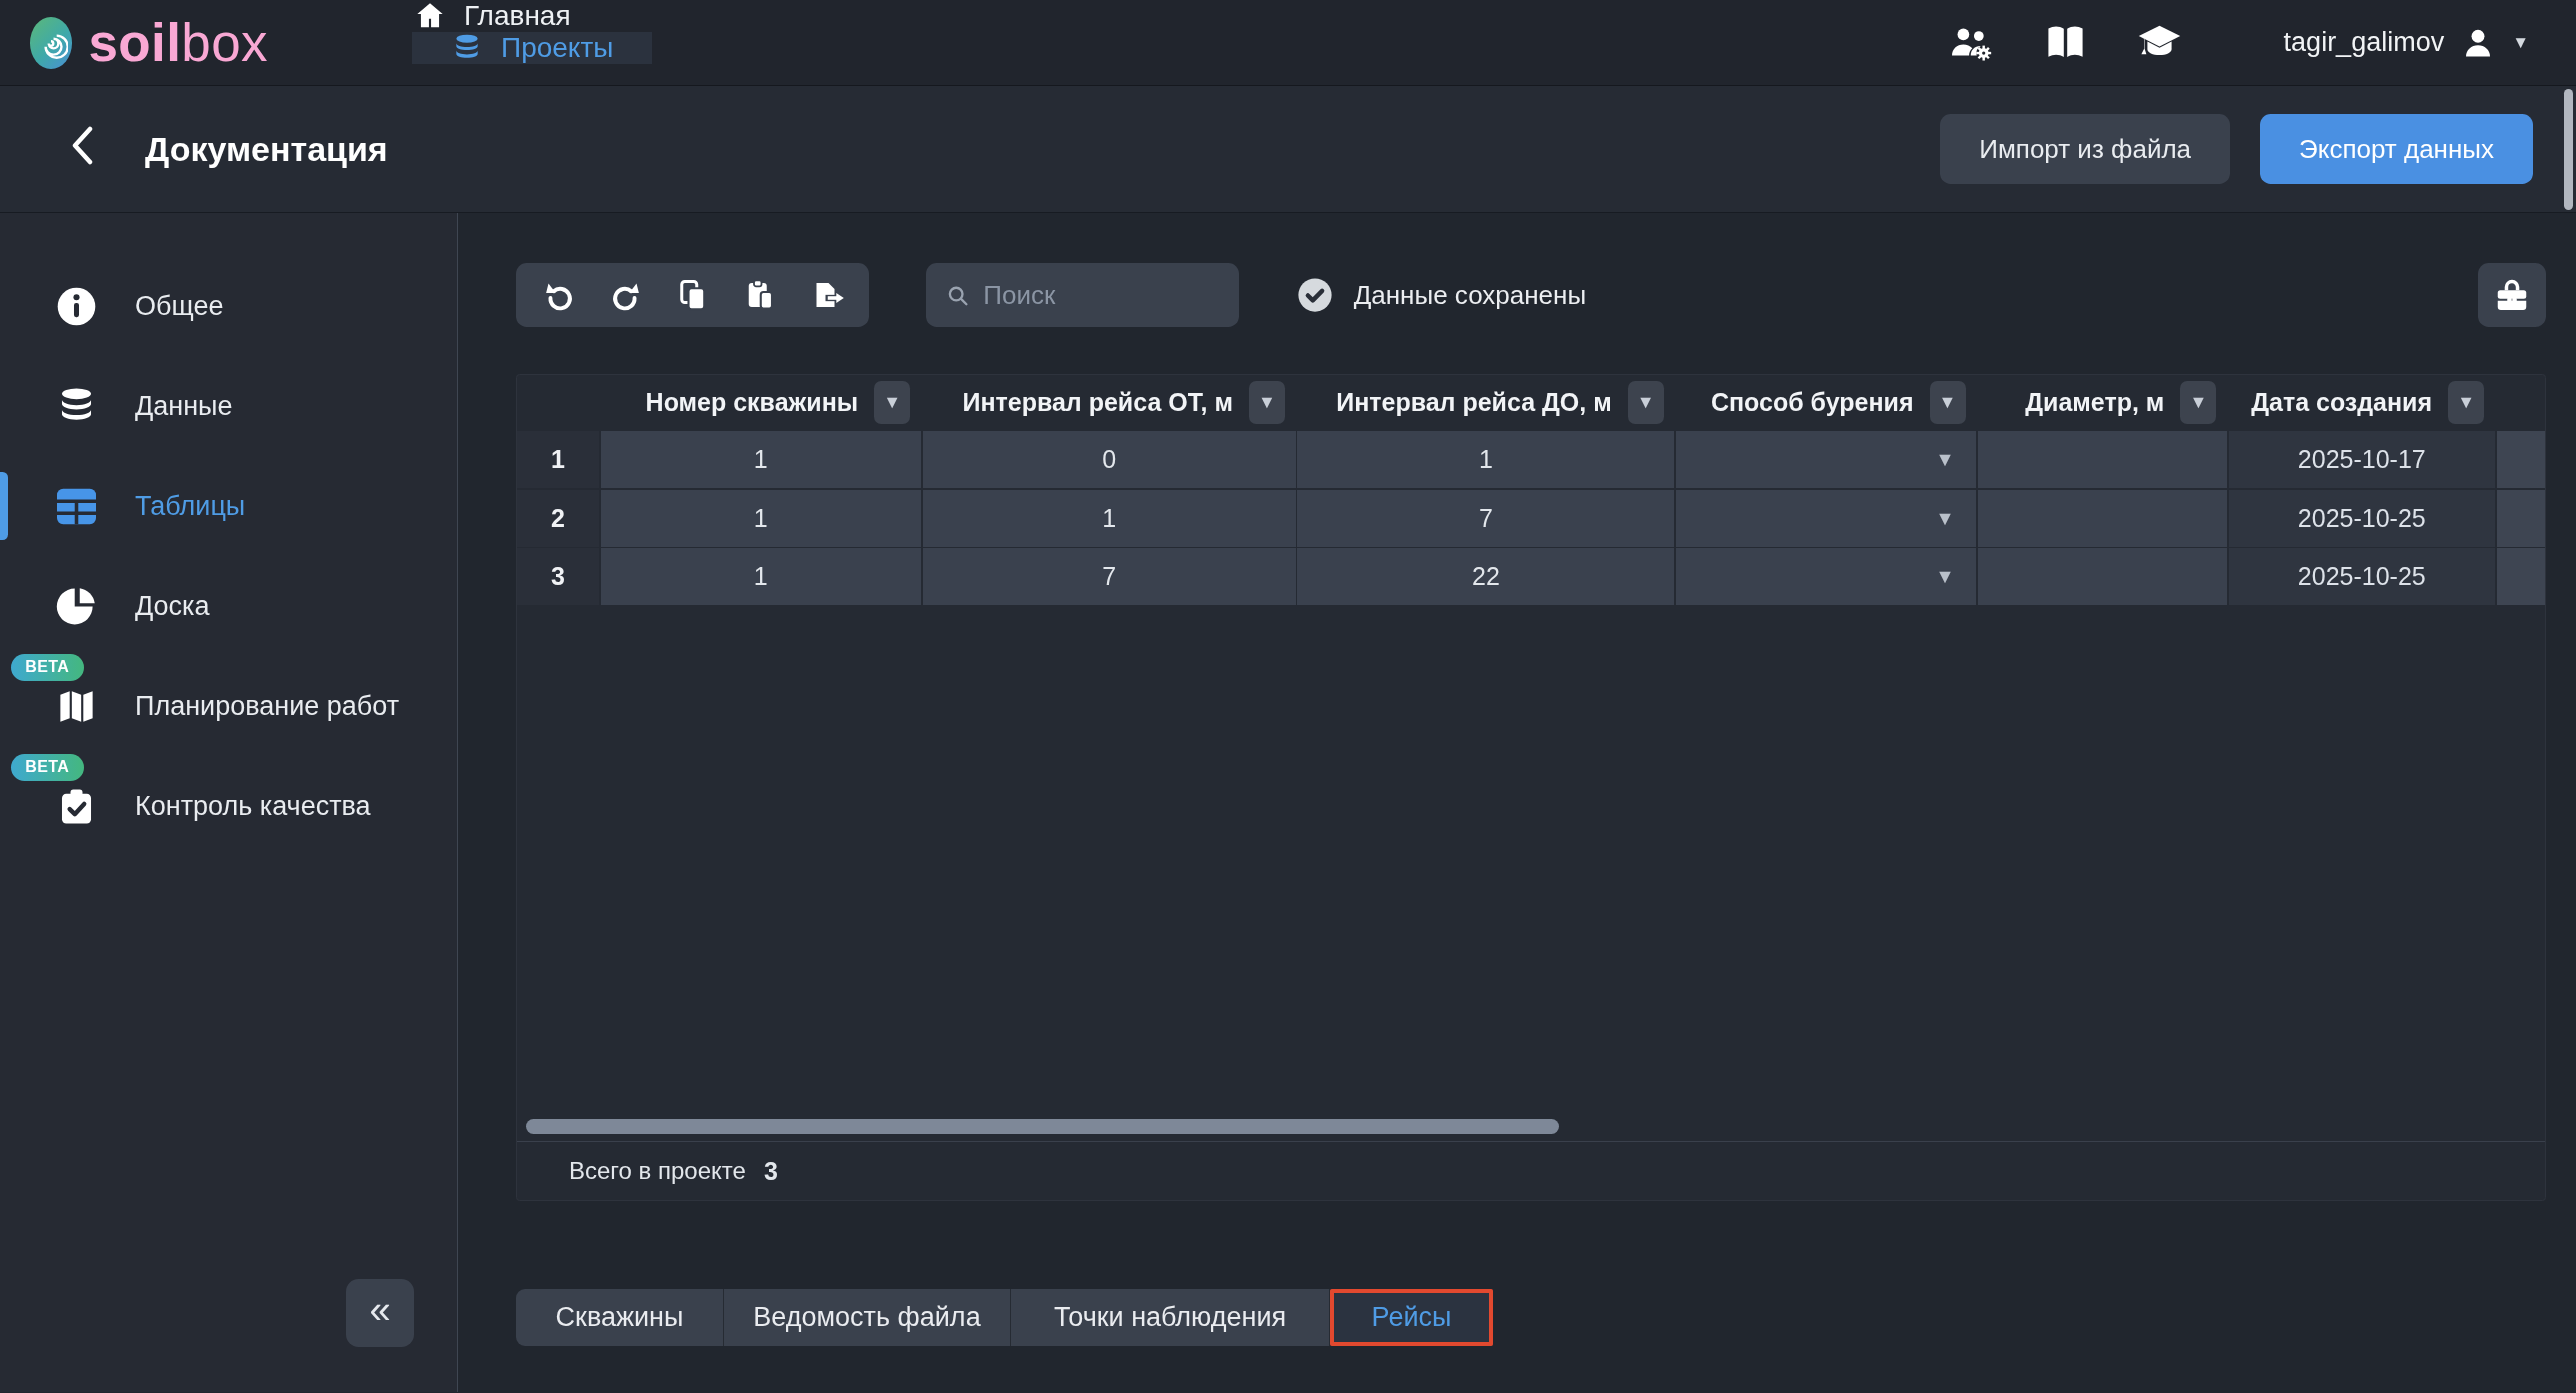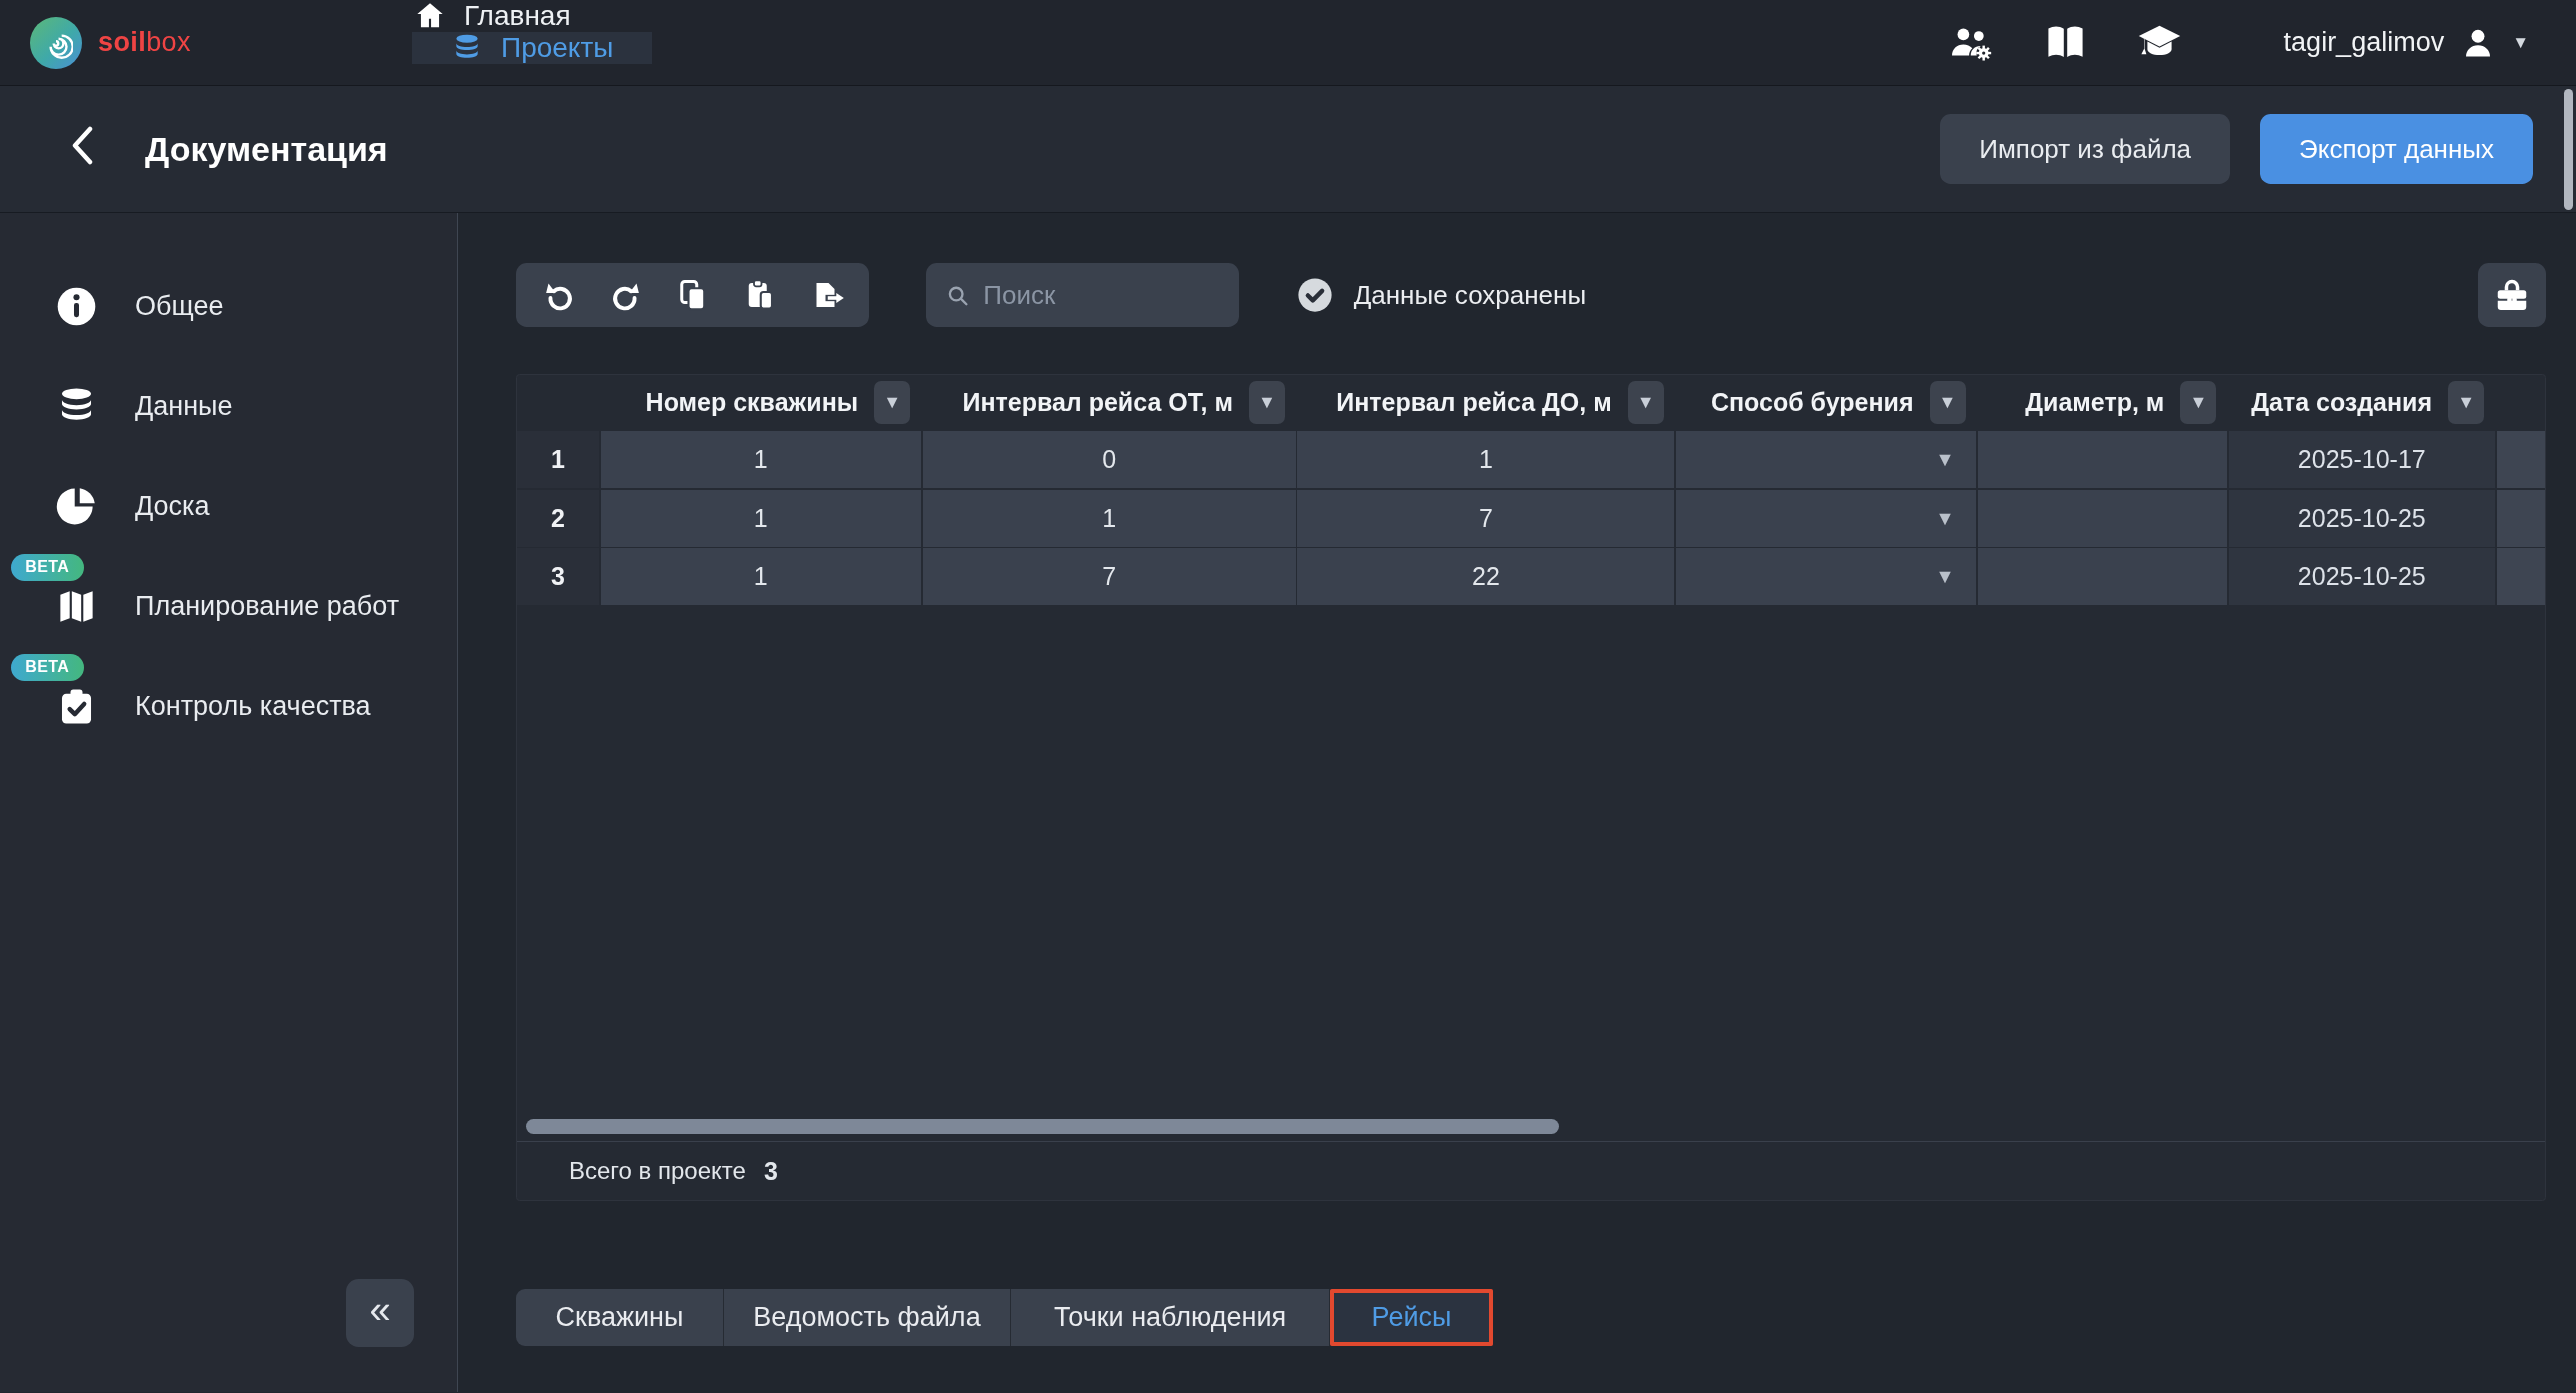--- a/index.html
+++ b/index.html
@@ -7,21 +7,21 @@
     font-family:"Liberation Sans","DejaVu Sans",sans-serif;
     background:#21262e; color:#e8ebef; }
 
   
   .topbar { height:86px; background:#21252d; display:flex; align-items:stretch;
     border-bottom:1.8px solid #15181e; position:relative; }
   .logo-wrap { display:flex; align-items:center; gap:16px; padding-left:30px; width:268px; }
   .logo-mark { width:52px; height:52px; border-radius:50%;
     background:linear-gradient(135deg,#5cb878 0%,#3fa9a9 55%,#4b8fd6 100%);
     display:flex; align-items:center; justify-content:center; }
-  .logo-text { font-size:27px; color:#ef4444; letter-spacing:0.4px; }
+  .logo-text { font-size:53px; color:#f9a8d4; letter-spacing:0.4px; }
   .logo-text b { font-weight:700; } .logo-text span { font-weight:300; }
   .nav { display:flex; align-items:stretch; margin-left:107px;flex-direction:column; }
   .nav-item { display:flex; align-items:center; gap:18px; padding:0 39px; font-size:28px; color:#eef1f4; cursor:pointer; }
   .nav-item.active { background:#2b323e; color:#4f9ce5;margin-left:37px; }
   .nav-item.active svg path, .nav-item.active svg ellipse, .nav-item.active svg rect { fill:#4f9ce5; }
   .topbar-right { margin-left:auto; display:flex; align-items:center; gap:47px; padding-right:47px; }
   .tb-icon { width:47px; height:47px; display:flex; align-items:center; justify-content:center; cursor:pointer; }
   .user-wrap { display:flex; align-items:center; gap:16px; margin-left:54px; cursor:pointer; }
   .user-name { font-size:27px; color:#f2f4f6; }
   .caret { font-size:17px; color:#d4d9df; }
@@ -221,20 +221,32 @@
       <div class="side-icon">
         <svg width="41" height="43" viewBox="0 0 24 24">
           <ellipse cx="12" cy="4.6" rx="8.5" ry="3.1" fill="#fff"></ellipse>
           <path d="M3.5 8.1c0 1.7 3.8 3.1 8.5 3.1s8.5-1.4 8.5-3.1v2.5c0 1.7-3.8 3.1-8.5 3.1s-8.5-1.4-8.5-3.1z" fill="#fff"></path>
           <path d="M3.5 13.9c0 1.7 3.8 3.1 8.5 3.1s8.5-1.4 8.5-3.1v2.7c0 1.7-3.8 3.1-8.5 3.1s-8.5-1.4-8.5-3.1z" fill="#fff"></path>
         </svg>
       </div>
       <span class="side-label">Данные</span>
     </div>
 
+    <div class="side-item active">
+      <div class="active-bar"></div>
+      <div class="side-icon">
+        <svg width="43" height="39" viewBox="0 0 24 22">
+          <rect x="1" y="1" width="22" height="20" rx="3.5" fill="#4795e8"></rect>
+          <line x1="1" y1="8" x2="23" y2="8" stroke="#262a33" stroke-width="2"></line>
+          <line x1="1" y1="14.8" x2="23" y2="14.8" stroke="#262a33" stroke-width="2"></line>
+          <line x1="12" y1="8" x2="12" y2="21" stroke="#262a33" stroke-width="2"></line>
+        </svg>
+      </div>
+      <span class="side-label">Таблицы</span>
+    </div>
 
     <div class="side-item">
       <div class="side-icon">
         <svg width="43" height="43" viewBox="0 0 24 24">
           <path d="M11 2 A 10 10 0 1 0 21 12 L 11 12 Z" fill="#fff"></path>
           <path d="M13.8 1.8 A 10 10 0 0 1 22.2 10.2 L 13.8 10.2 Z" fill="#fff"></path>
         </svg>
       </div>
       <span class="side-label">Доска</span>
     </div>

